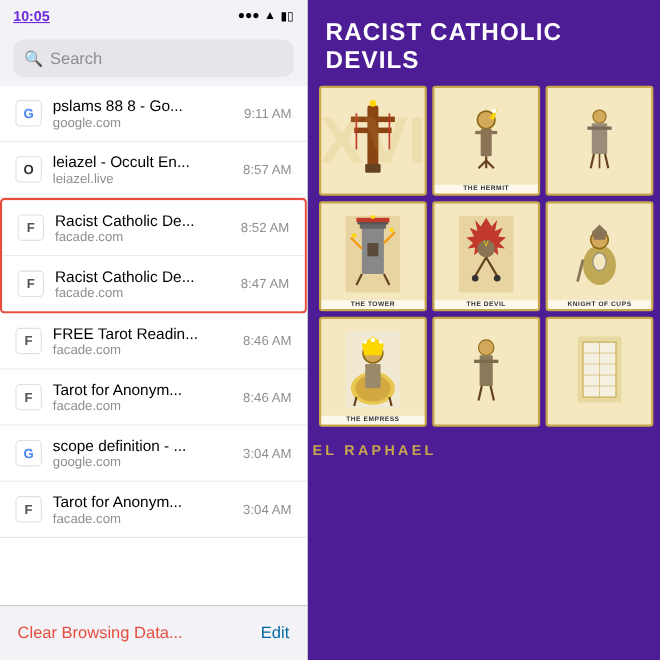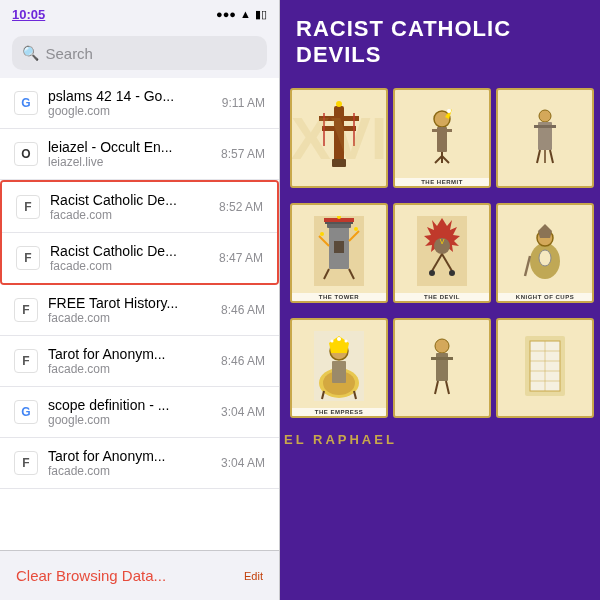--- a/index.html
+++ b/index.html
@@ -208,22 +208,22 @@
 
     .clear-data-btn {
       font-size: 15px;
       color: #e74c3c;
       cursor: pointer;
       background: none;
       border: none;
     }
 
     .edit-btn {
-      font-size: 11px;
-      color: #c2410c;
+      font-size: 15px;
+      color: #0369a1;
       cursor: pointer;
       background: none;
       border: none;
     }
 
     
     .bg-right {
       position: absolute;
       left: 280px;
       top: 0;
@@ -253,21 +253,20 @@
       background: #f5e8c0;
       border: 2px solid #c8a84b;
       border-radius: 3px;
       height: 100px;
       display: flex;
       flex-direction: column;
       align-items: center;
       justify-content: center;
       overflow: hidden;
       position: relative;
-      margin-top: 10px;
     }
 
     .tc .figure {
       font-size: 32px;
       line-height: 1;
     }
 
     .tc .clabel {
       font-size: 6px;
       font-weight: bold;
@@ -472,21 +471,21 @@
       <span class="search-icon-shape">🔍</span>
       <span class="search-placeholder">Search</span>
     </div>
   </div>
 
   <div class="history-list">
 
     <div class="history-item">
       <div class="site-icon google">G</div>
       <div class="item-content">
-        <div class="item-title">pslams 42 14 - Go...</div>
+        <div class="item-title">pslams 88 8 - Go...</div>
         <div class="item-url">google.com</div>
       </div>
       <div class="item-time">9:11 AM</div>
     </div>
 
     <div class="history-item">
       <div class="site-icon occult">O</div>
       <div class="item-content">
         <div class="item-title">leiazel - Occult En...</div>
         <div class="item-url">leiazel.live</div>
@@ -511,21 +510,21 @@
           <div class="item-title">Racist Catholic De...</div>
           <div class="item-url">facade.com</div>
         </div>
         <div class="item-time">8:47 AM</div>
       </div>
     </div>
 
     <div class="history-item">
       <div class="site-icon facade">F</div>
       <div class="item-content">
-        <div class="item-title">FREE Tarot History...</div>
+        <div class="item-title">FREE Tarot Readin...</div>
         <div class="item-url">facade.com</div>
       </div>
       <div class="item-time">8:46 AM</div>
     </div>
 
     <div class="history-item">
       <div class="site-icon facade">F</div>
       <div class="item-content">
         <div class="item-title">Tarot for Anonym...</div>
         <div class="item-url">facade.com</div>

